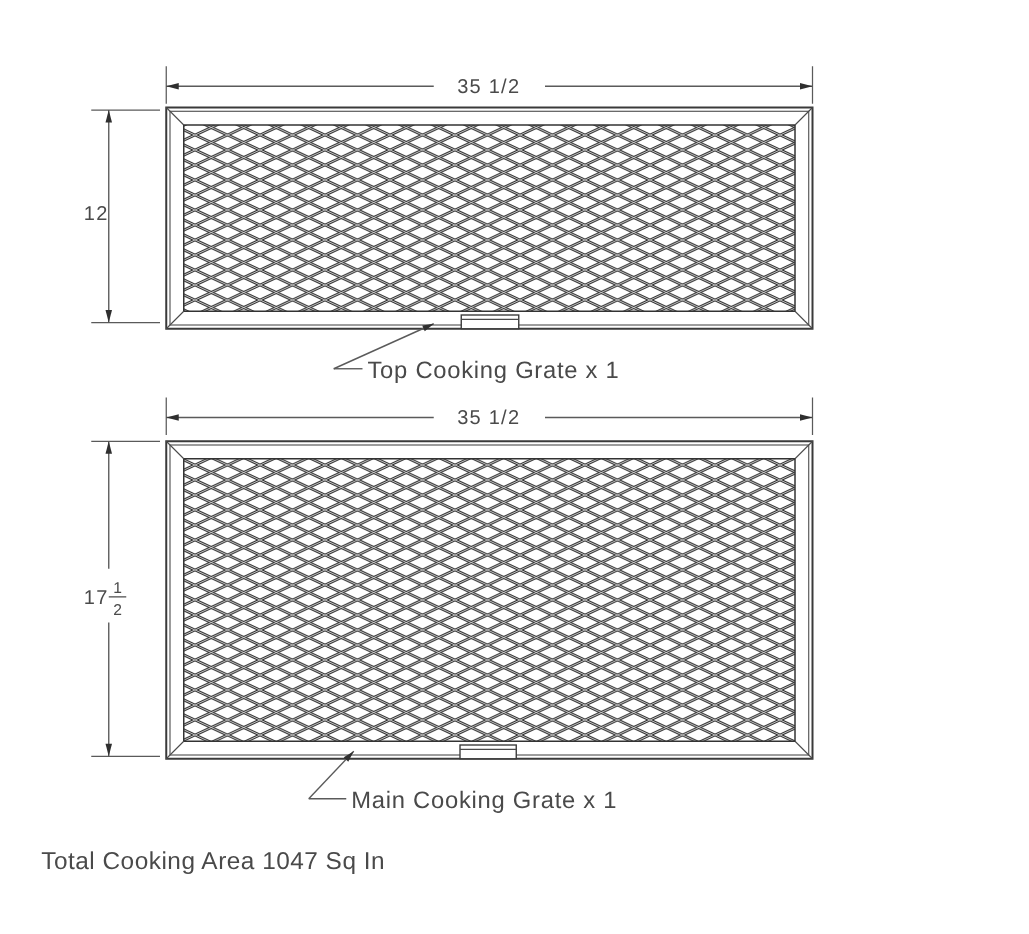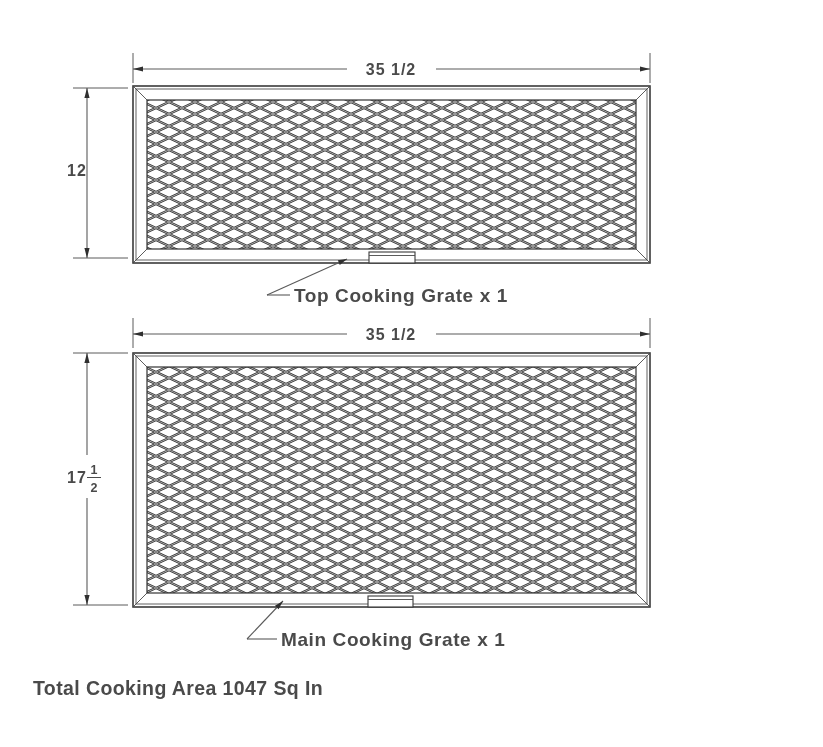--- a/index.html
+++ b/index.html
@@ -3,21 +3,20 @@
 <meta charset="utf-8">
 <style>
   html, body { margin: 0; padding: 0; background: #ffffff; }
   .canvas {
     position: relative;
     width: 823px;
     height: 747px;
     background: #ffffff;
     overflow: hidden;
     font-family: "Liberation Sans", sans-serif;
-    font-weight: bold;
   }
   svg { display: block; }
   .frame-line   { stroke: #3a3a3a; fill: none; }
   .thin-line    { stroke: #4a4a4a; fill: none; }
   .dim-line     { stroke: #5a5a5a; stroke-width: 1.1; fill: none; }
   .ext-line     { stroke: #5a5a5a; stroke-width: 1;   fill: none; }
   .arrow        { fill: #2f2f2f; stroke: none; }
   .dim-text     { fill: #4a4a4a; font-size: 16px; letter-spacing: 1px; }
   .frac-text    { fill: #4a4a4a; font-size: 12.5px; }
   .label-text   { fill: #4a4a4a; font-size: 19px; letter-spacing: 0.6px; }

